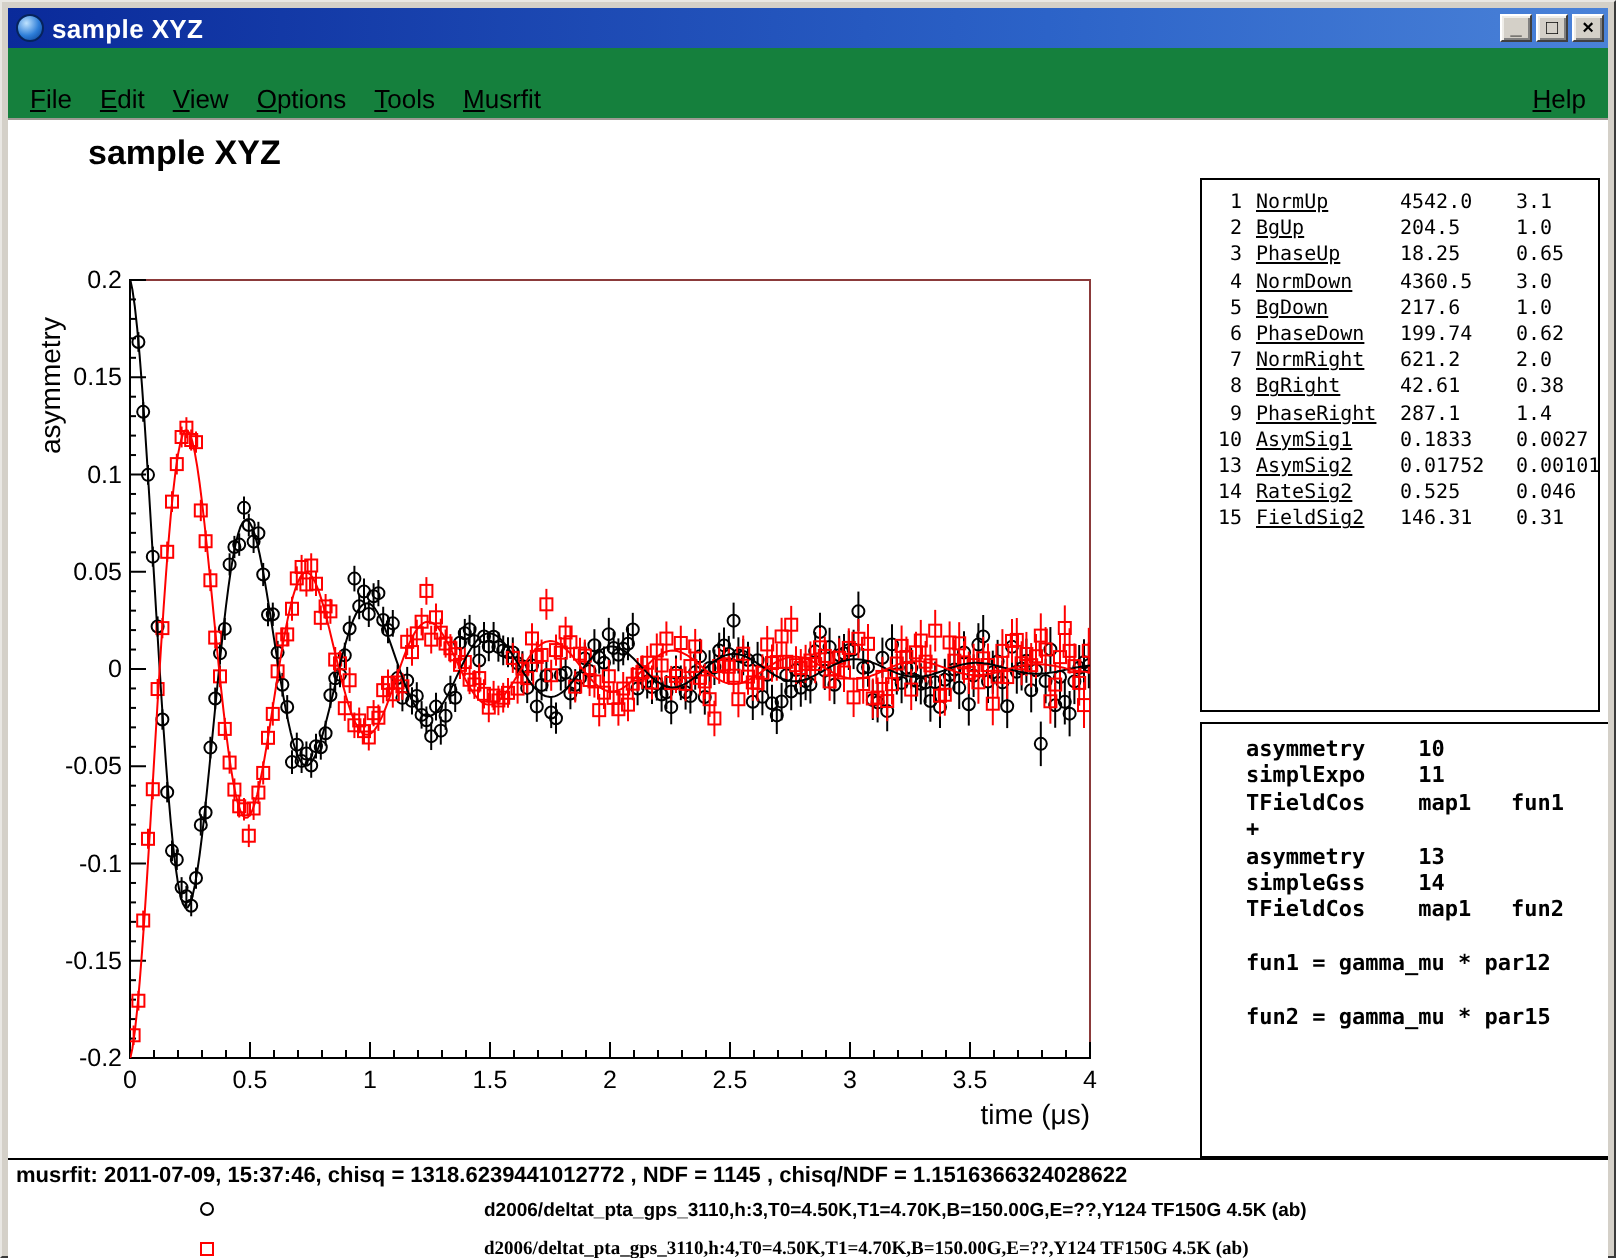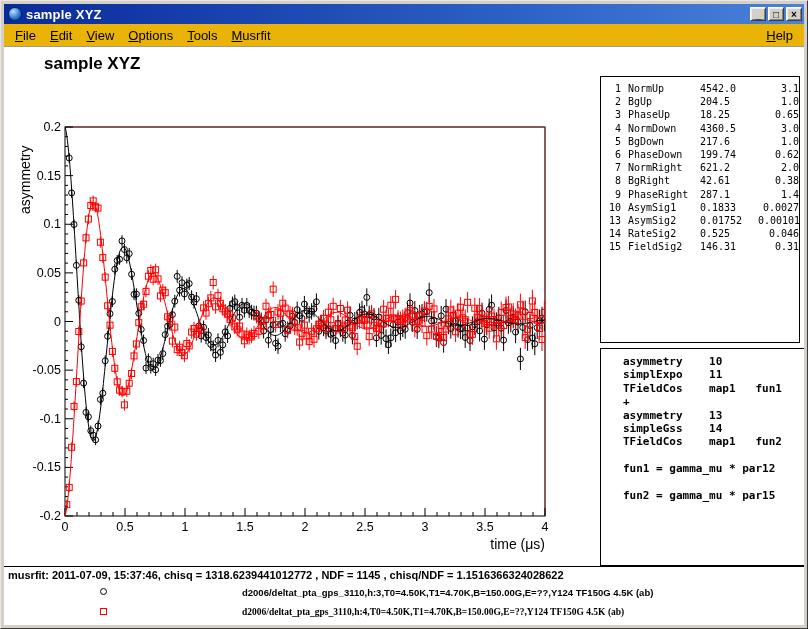--- a/index.html
+++ b/index.html
@@ -21,37 +21,37 @@
   .tb-title { color:#fff; font-weight:bold; font-size:13px; flex:1; letter-spacing:.2px; }
   .tb-controls { display:flex; gap:2px; }
   .win-btn {
     width:16px; height:14px; background:#d4d0c8; color:#000;
     border:1px solid; border-color:#ffffff #404040 #404040 #ffffff;
     box-shadow: inset 1px 1px 0 #efede8, inset -1px -1px 0 #808080;
     font-family:"Liberation Sans",sans-serif; font-size:10px; font-weight:bold;
     display:flex; align-items:center; justify-content:center; cursor:default;
   }
   .menubar {
-    height:23px; background:#eab308; display:flex; align-items:center;
+    height:36px; background:#15803d; display:flex; align-items:flex-end;
     padding:0 4px; border-bottom:1px solid #9d9a93;
   }
   .menu-item { font-size:13px; padding:2px 7px; color:#000; }
   .mb-right { margin-left:auto; }
   .client { position:relative; background:#fff; height:578px; overflow:hidden; }
   .canvas-title { position:absolute; left:40px; top:7px; font-size:17px; font-weight:bold; color:#000; }
   #plot-svg { position:absolute; left:0; top:0; }
   .param-box {
     position:absolute; left:596px; top:29px; width:200px; height:267px;
     border:1px solid #000; background:#fff; padding:5px 0 0 4px;
   }
   .param-row { display:flex; font-family:"DejaVu Sans Mono", monospace; font-size:10px; line-height:13.2px; white-space:pre; color:#000; }
   .p-no   { width:16px; text-align:right; margin-right:7px; flex:none; }
-  .p-name { width:72px; flex:none; }
+  .p-name { width:72px; flex:none;text-decoration:underline; }
   .p-val  { width:58px; flex:none; }
-  .p-err  { flex:1;text-align:right; }
+  .p-err  { flex:1; }
   .theory-box {
     position:absolute; left:596px; top:301px; width:218px; height:218px;
     border:1px solid #000; background:#fff; padding:6px 0 0 22px;
   }
   .theory-line { font-family:"DejaVu Sans Mono", monospace; font-weight:bold; font-size:11px; line-height:13.4px; height:13.4px; white-space:pre; color:#000; }
   .separator { position:absolute; left:0; top:519px; width:100%; border-top:1px solid #000; }
   .stats { position:absolute; left:4px; top:522px; font-size:11px; font-weight:bold; white-space:nowrap; color:#000; }
   .legend-row { position:absolute; left:0; width:100%; height:18px; }
   .legend-marker { position:absolute; left:96px; top:4px; width:7px; height:7px; border:1px solid #000; background:#fff; }
   .legend-marker.circle { border-radius:50%; }

